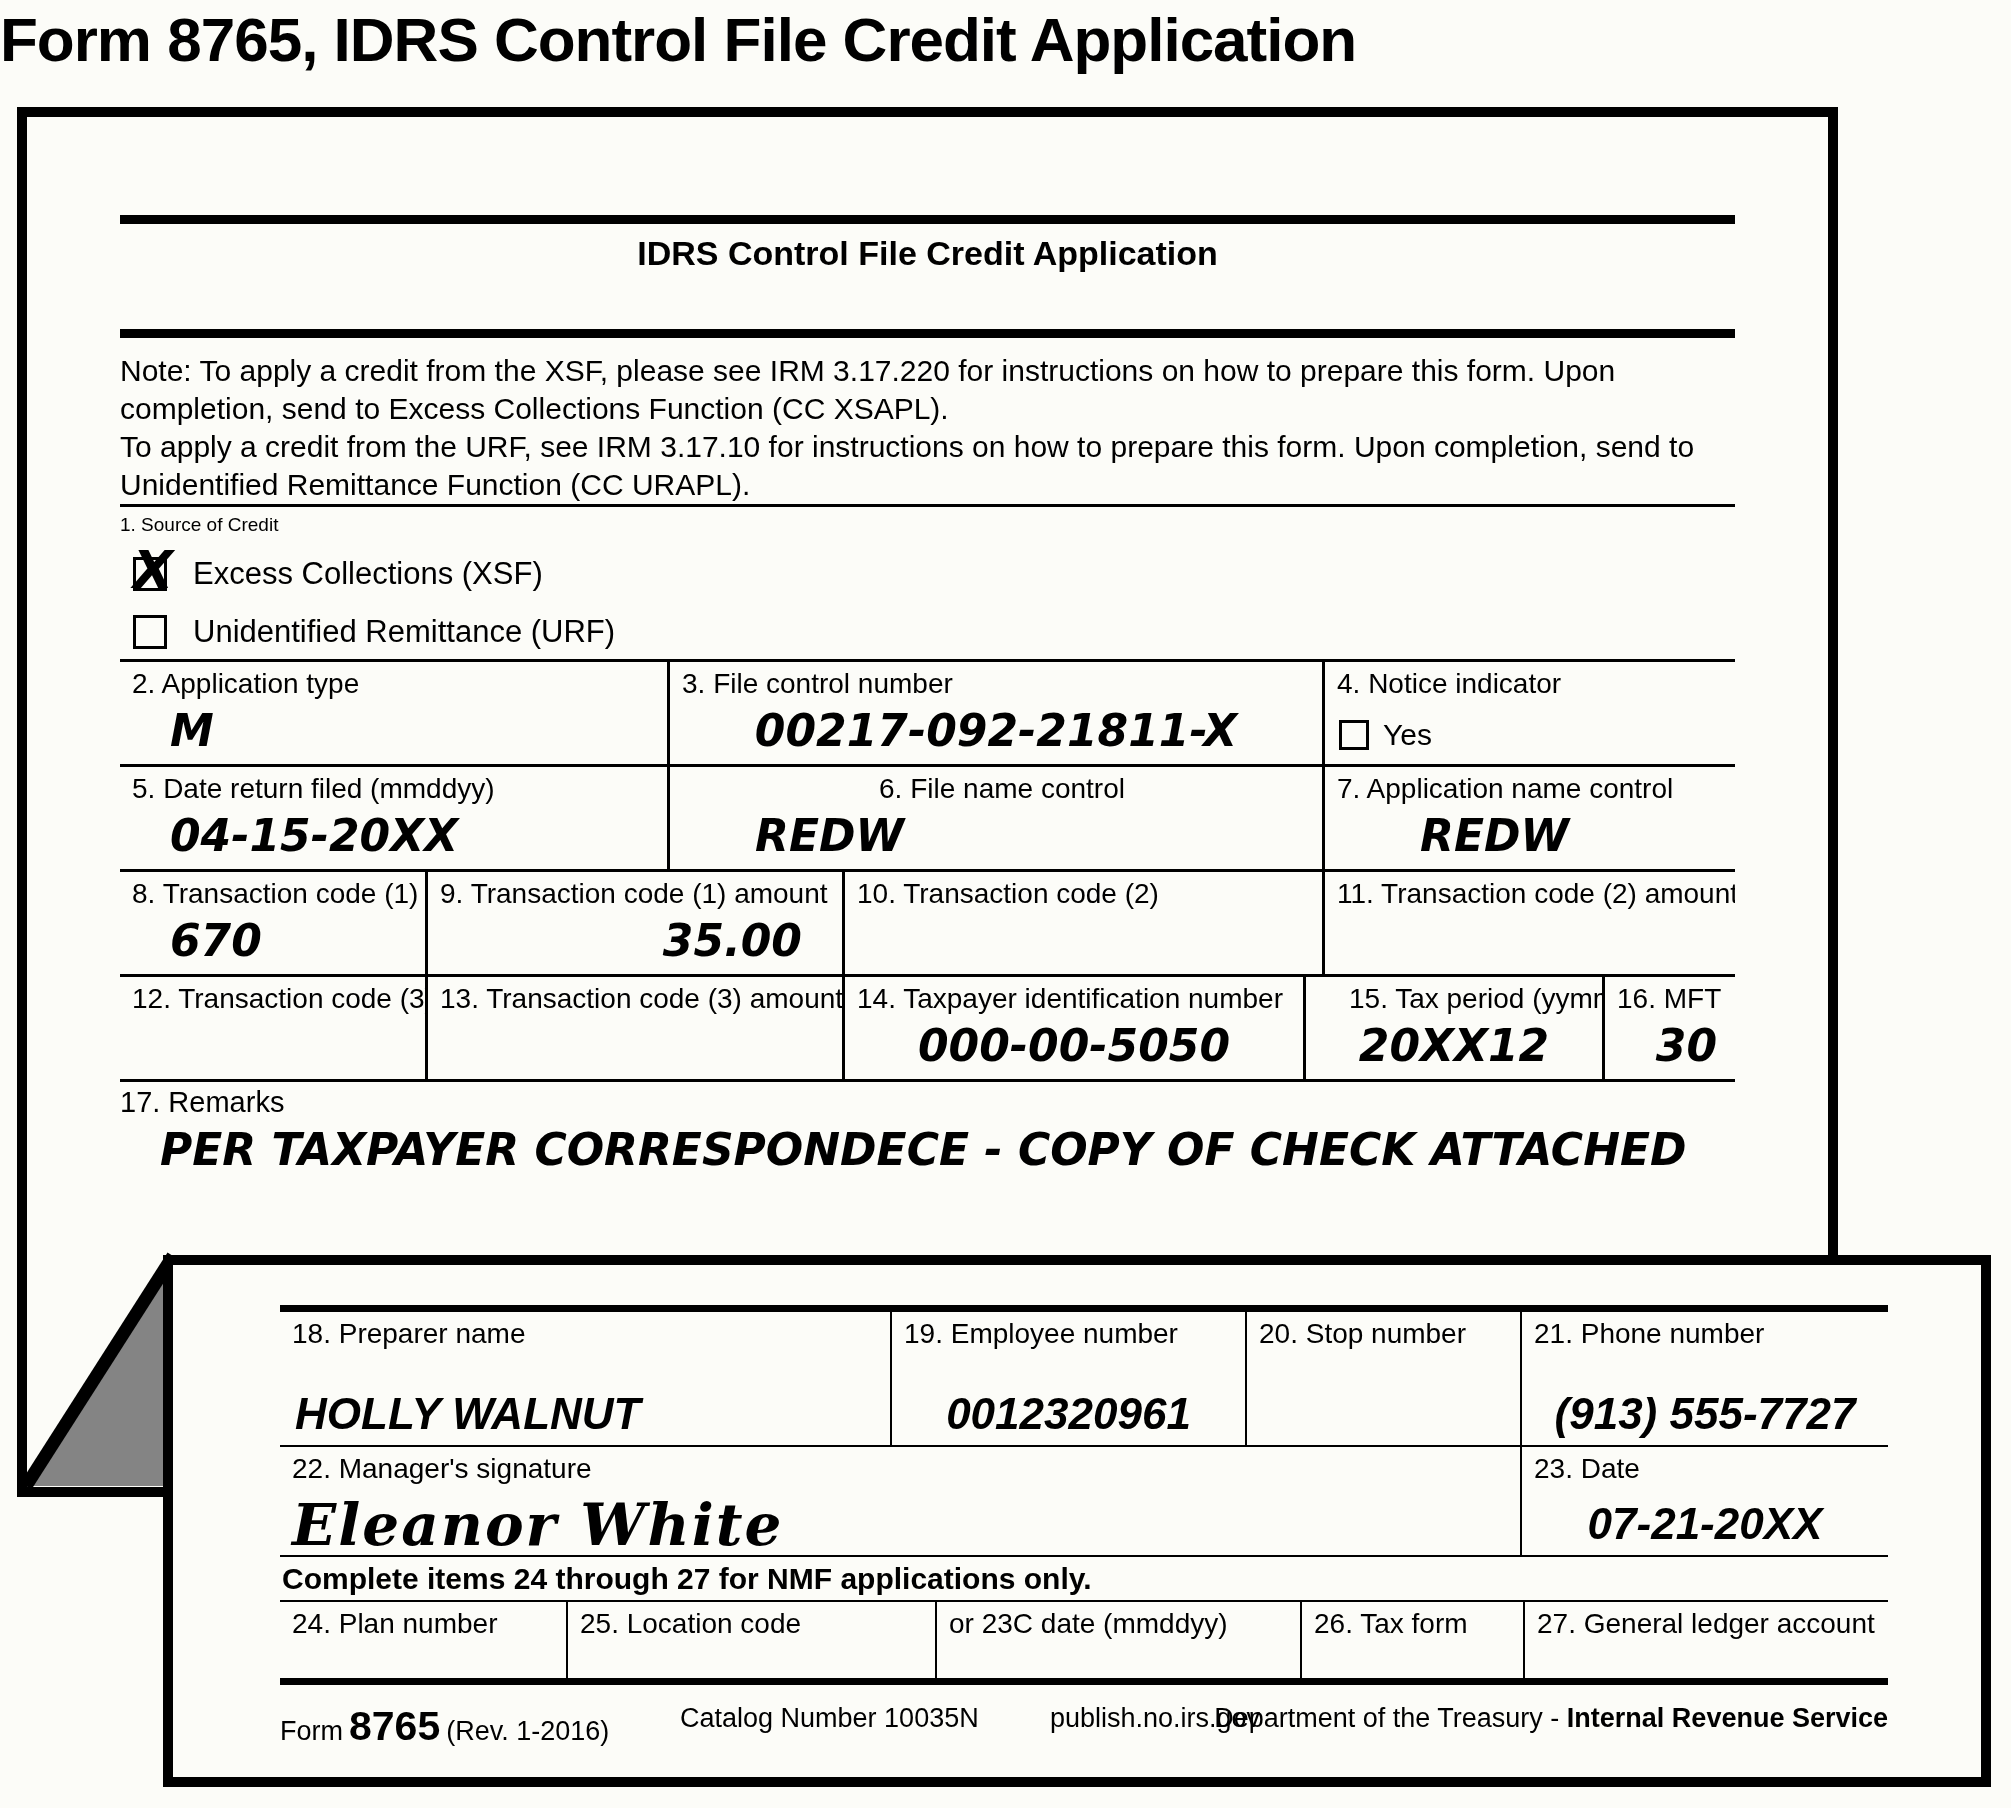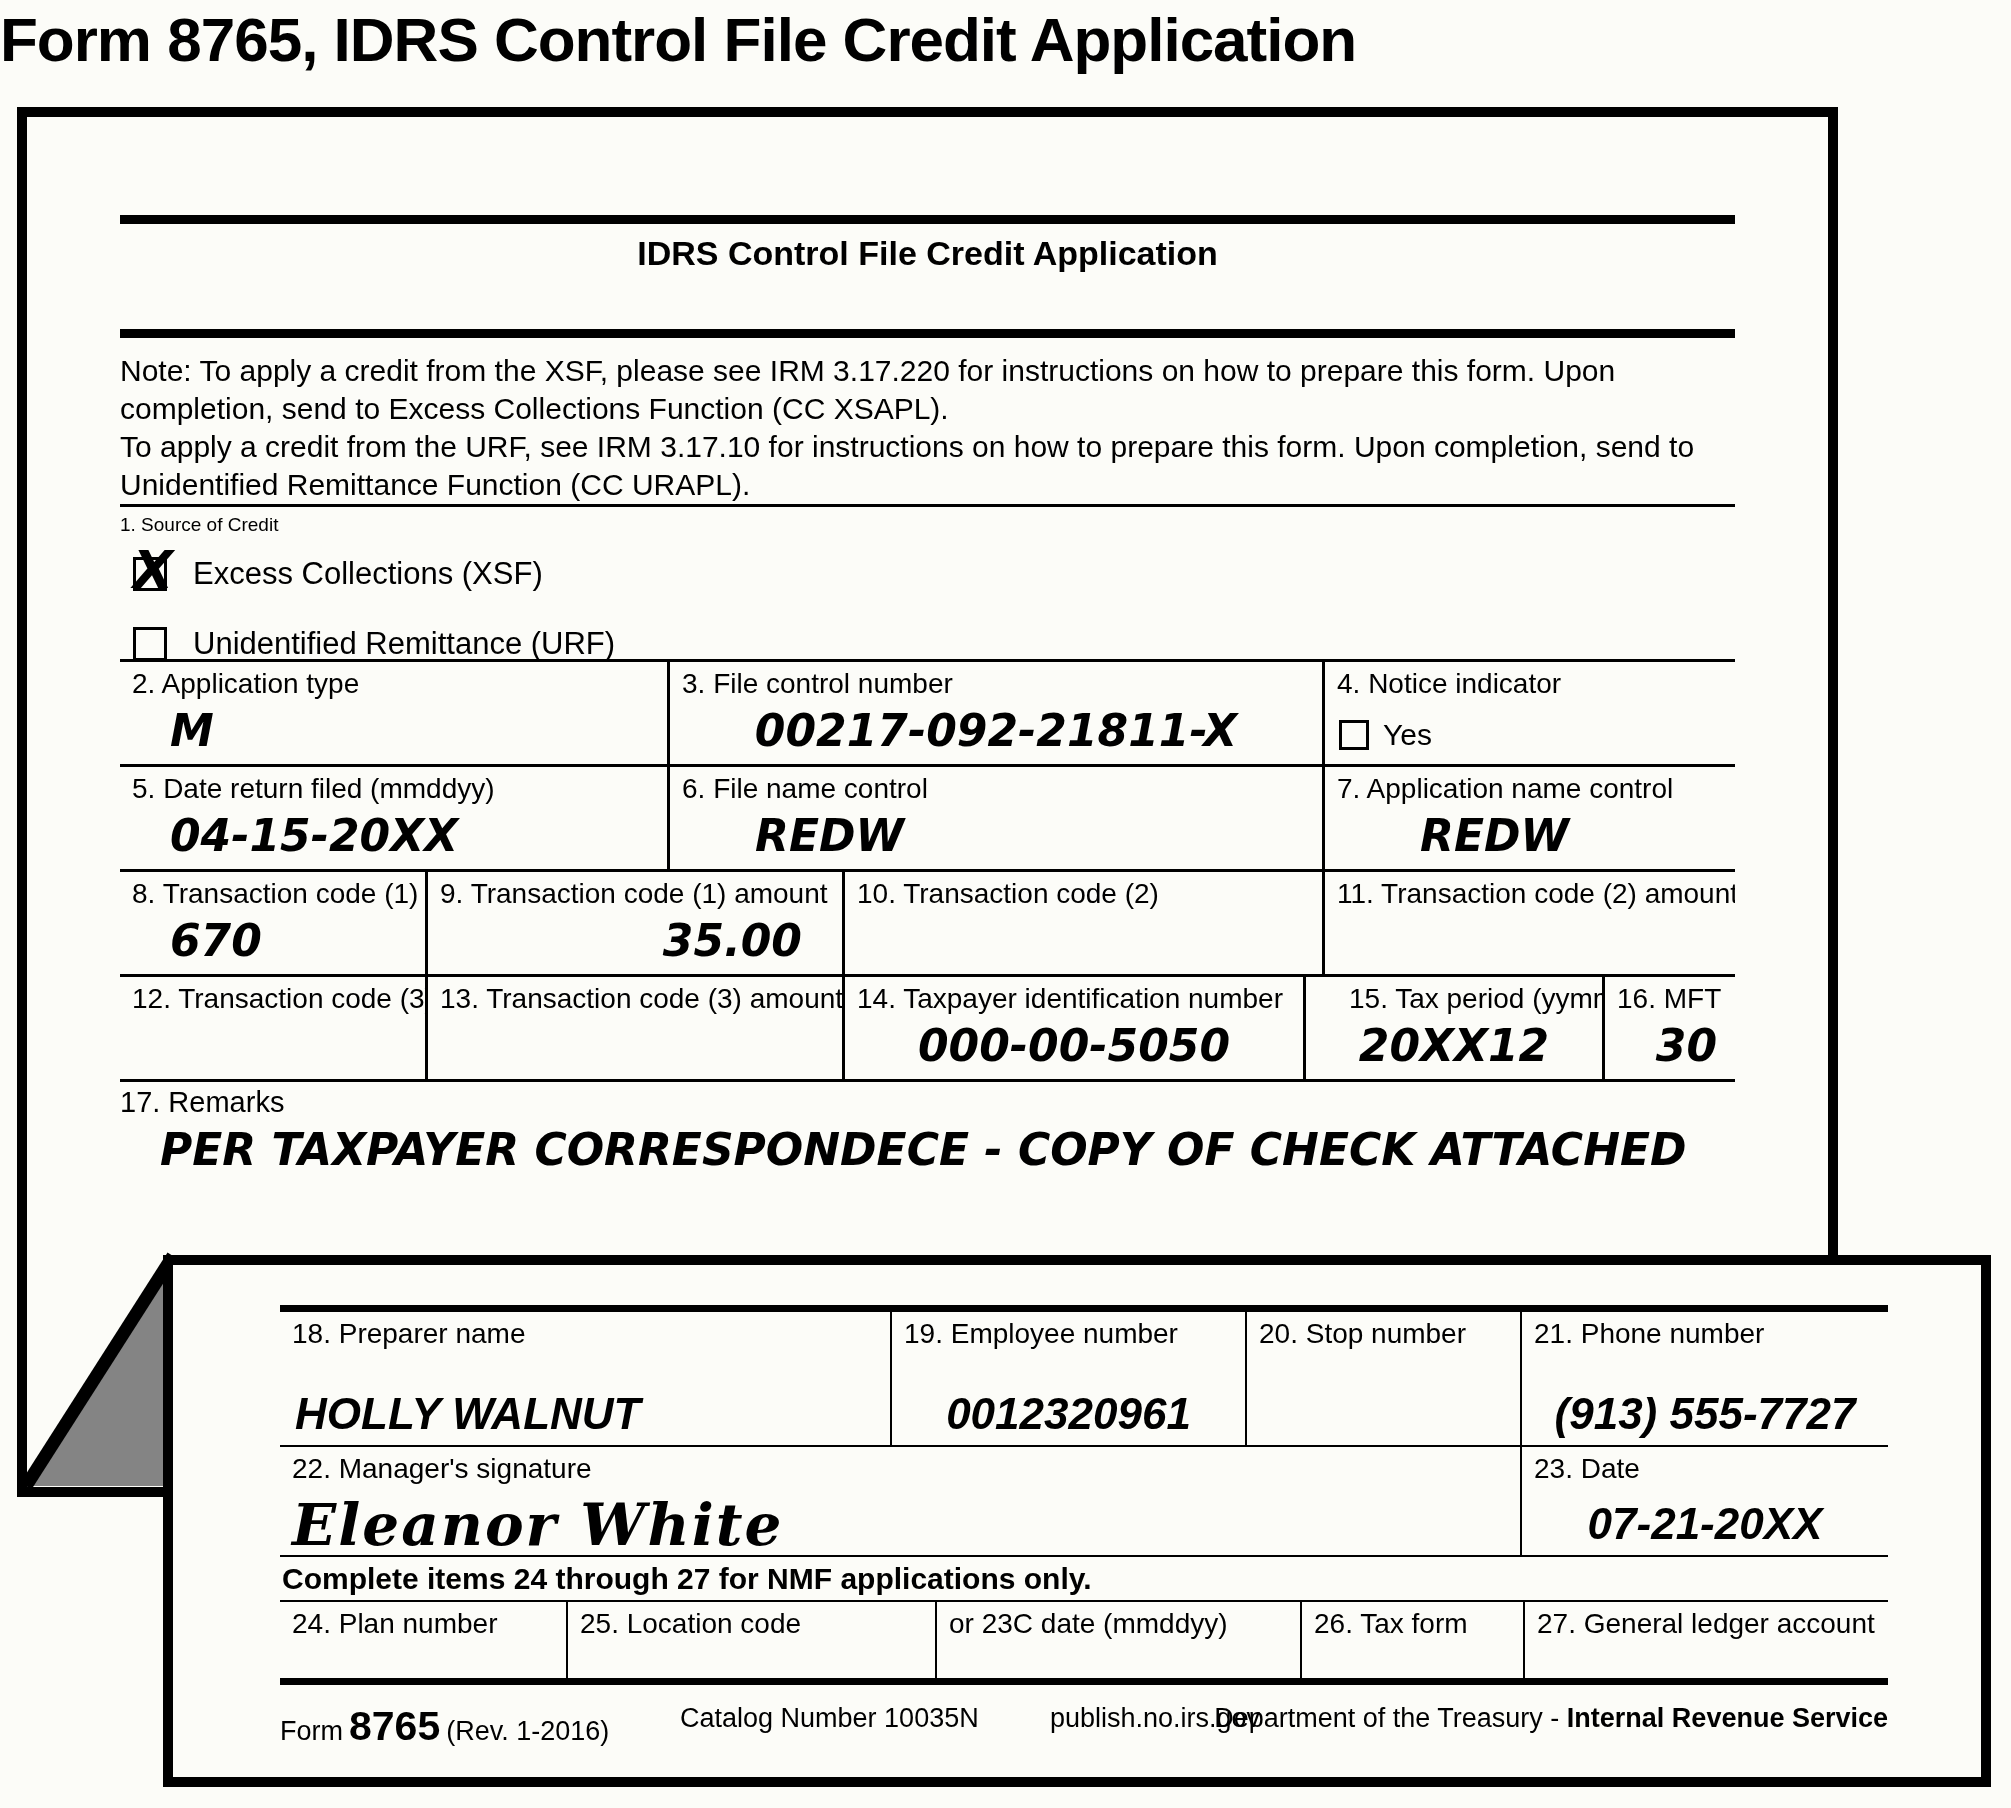--- a/index.html
+++ b/index.html
@@ -82,21 +82,21 @@
 
   <div class="abs rule-thin" style="left:120px;top:504px;width:1615px;"></div>
   <div class="abs sec-label" style="left:120px;top:514px;">1. Source of Credit</div>
 
   <div class="abs cbx-row" style="left:133px;top:556px;">
     <span class="cbx">
       <span class="cbx-mark">X</span>
     </span>
     <span class="cbx-label">Excess Collections (XSF)</span>
   </div>
-  <div class="abs cbx-row" style="left:133px;top:614px;margin-top:12px;">
+  <div class="abs cbx-row" style="left:133px;top:614px;">
     <span class="cbx"></span>
     <span class="cbx-label">Unidentified Remittance (URF)</span>
   </div>
 
   <div id="form-table" class="abs">
 
     <div class="trow">
       <div class="cell" style="width:547px;">
         <span class="lbl">2. Application type</span>
         <span class="val v-l50">M</span>
@@ -112,21 +112,21 @@
           <span class="yes-lbl">Yes</span>
         </span>
       </div>
     </div>
 
     <div class="trow">
       <div class="cell" style="width:547px;">
         <span class="lbl">5. Date return filed (mmddyy)</span>
         <span class="val v-l50">04-15-20XX</span>
       </div>
-      <div class="cell" style="width:655px;">
+      <div class="cell" style="width:655px;text-align:center;">
         <span class="lbl">6. File name control</span>
         <span class="val v-l85">REDW</span>
       </div>
       <div class="cell" style="width:413px;">
         <span class="lbl">7. Application name control</span>
         <span class="val v-l95">REDW</span>
       </div>
     </div>
 
     <div class="trow">

